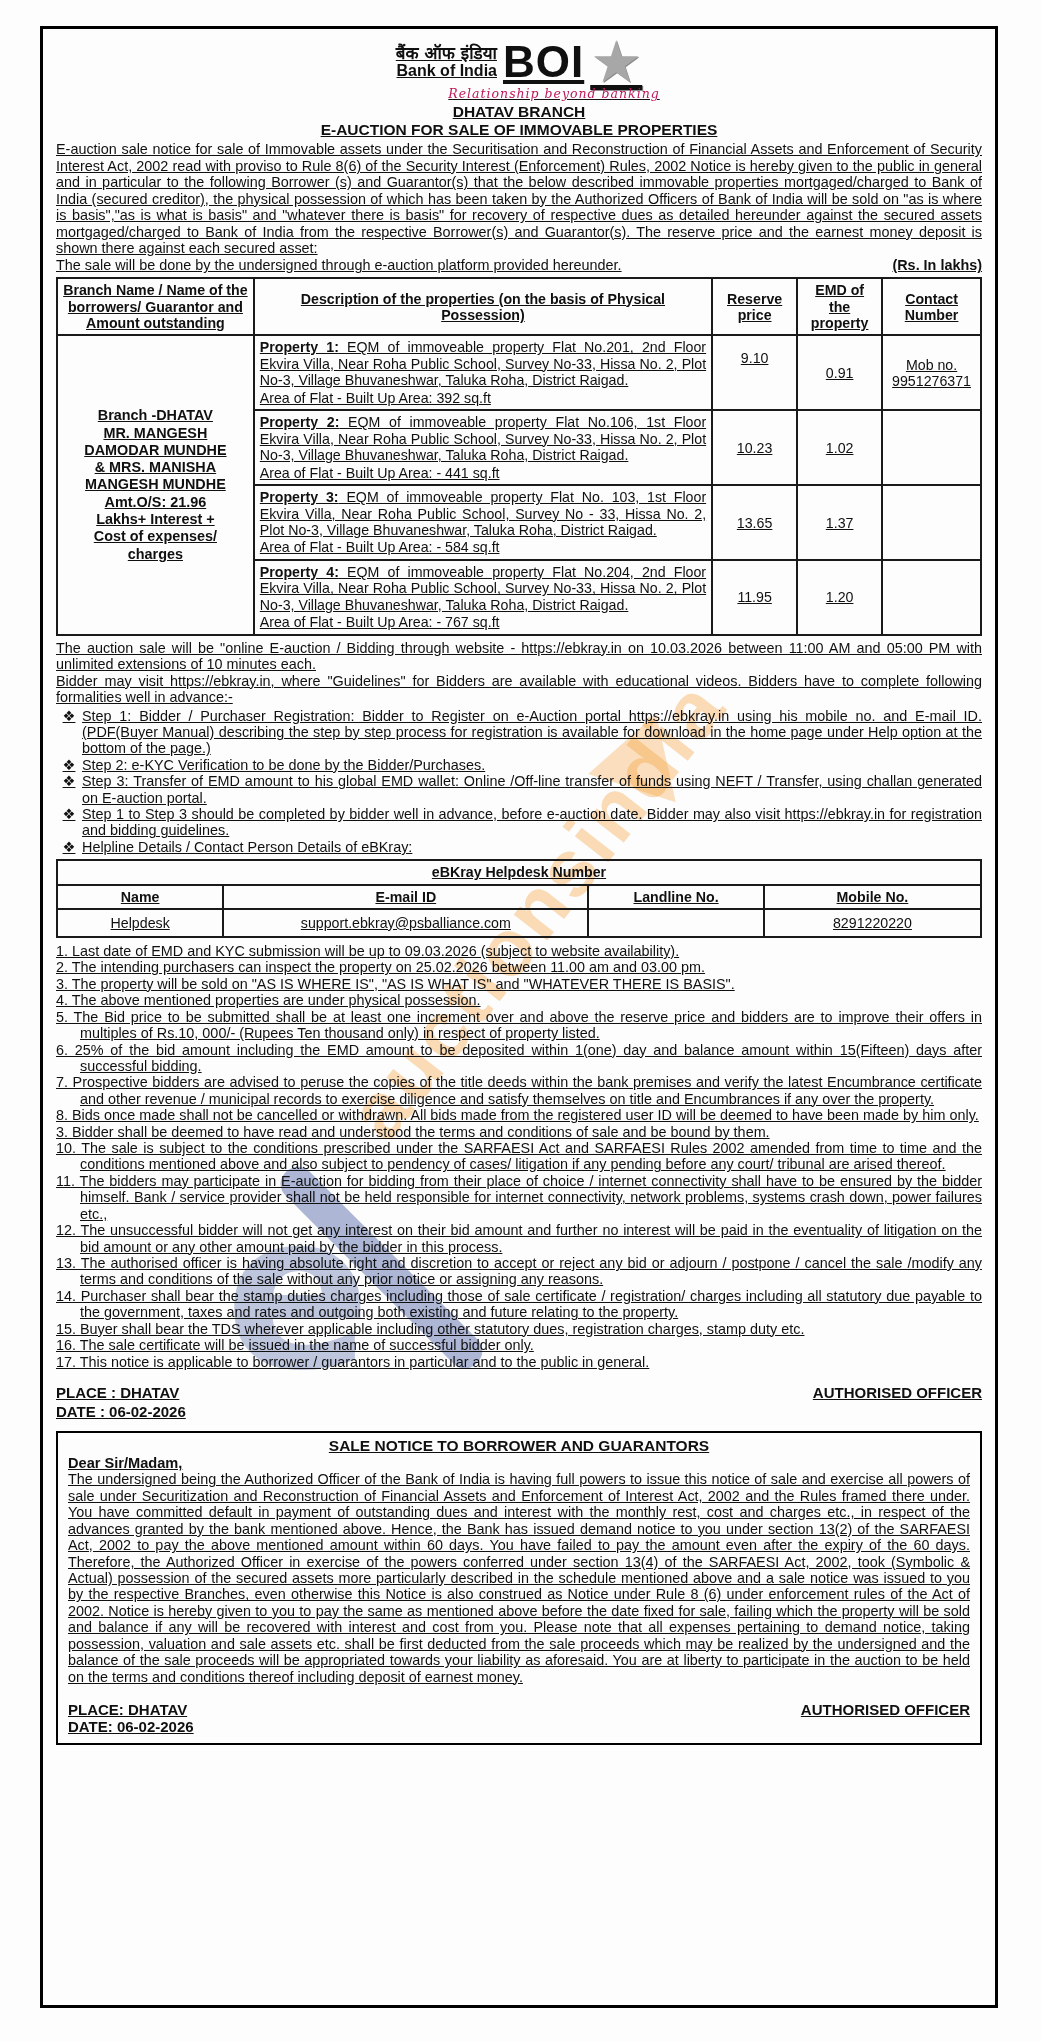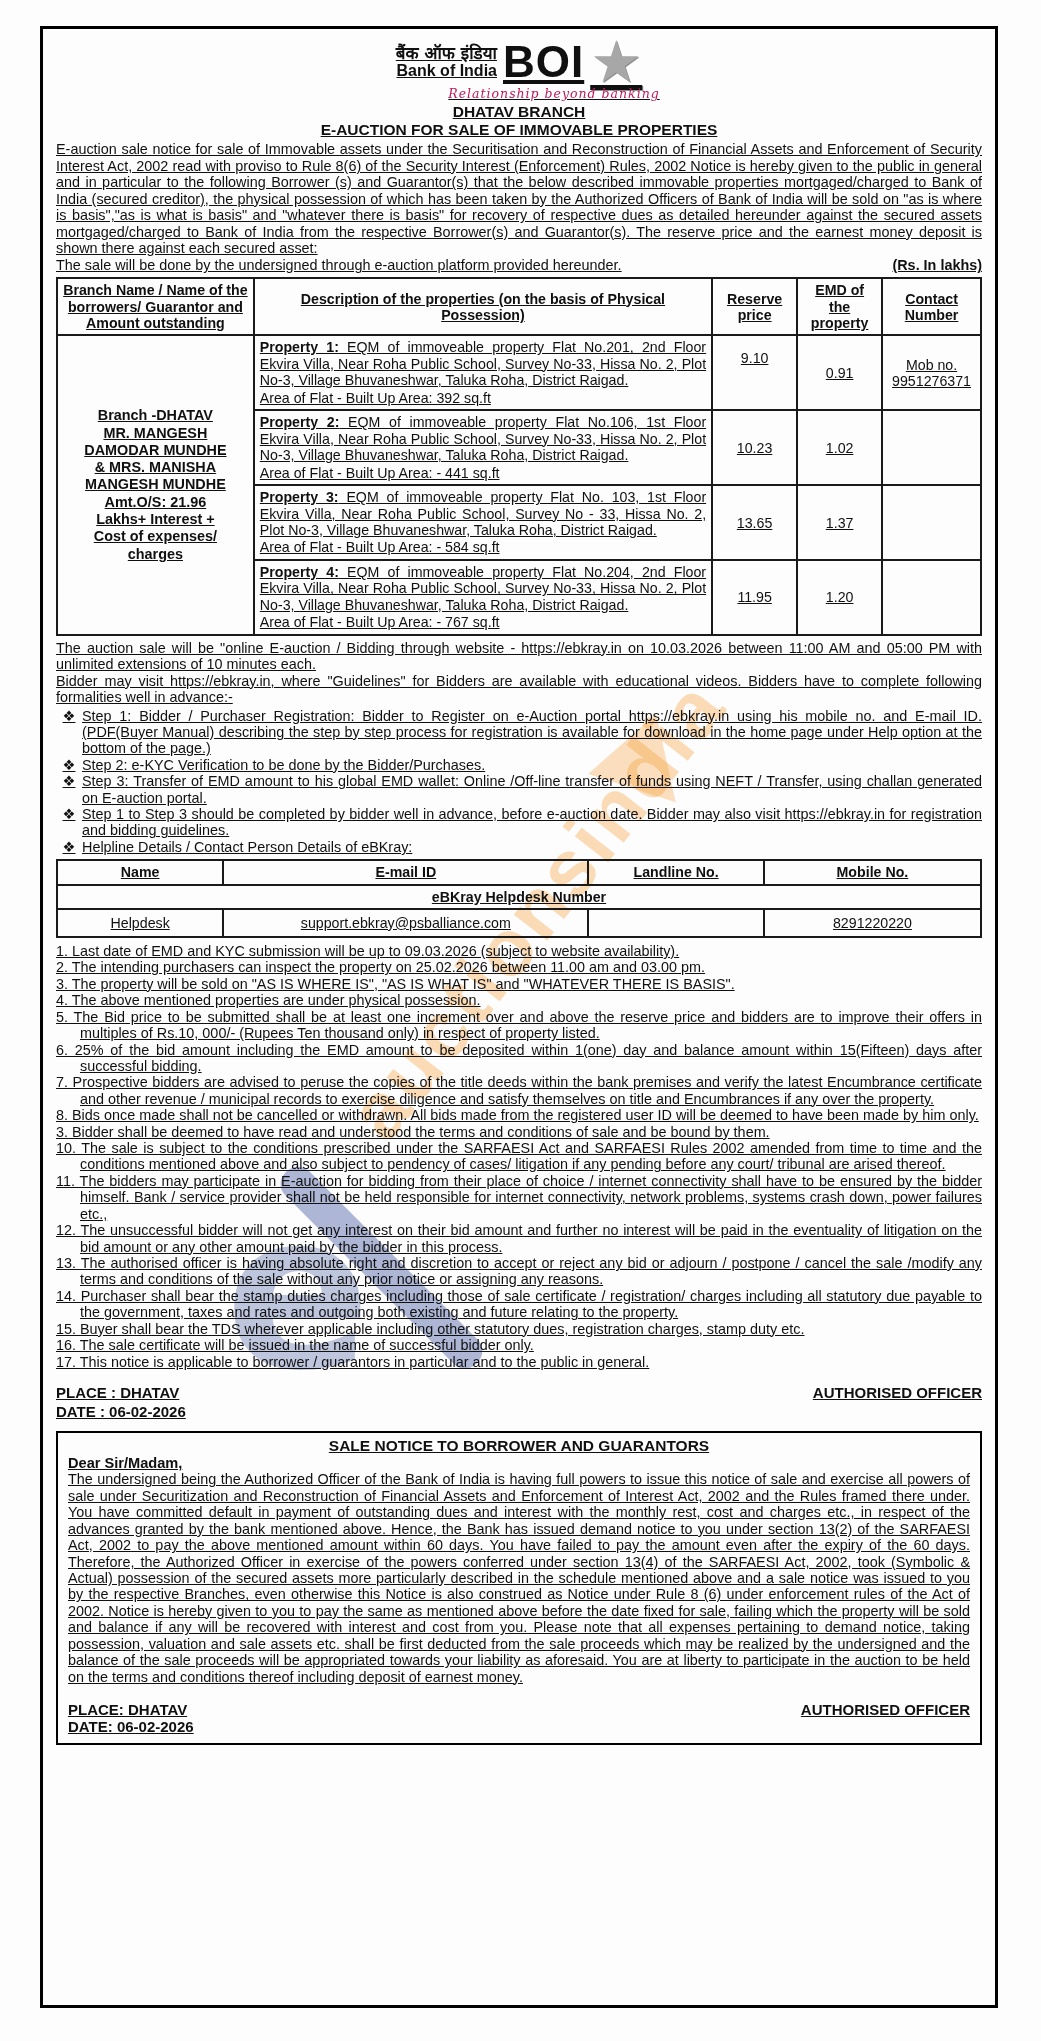--- a/index.html
+++ b/index.html
@@ -189,27 +189,27 @@
 
     <table class="help-table">
       <colgroup>
           <col class="h-name">
           <col class="h-mail">
           <col class="h-land">
           <col class="h-mob">
         </colgroup>
       <tbody>
           <tr>
+        <th colspan="4">eBKray Helpdesk Number</th>
+      </tr>
+      <tr>
         <th>Name</th>
         <th>E-mail ID</th>
         <th>Landline No.</th>
         <th>Mobile No.</th>
-      </tr>
-      <tr>
-        <th colspan="4">eBKray Helpdesk Number</th>
       </tr>
       <tr>
         <td>Helpdesk</td>
         <td>support.ebkray@psballiance.com</td>
         <td></td>
         <td>8291220220</td>
       </tr>
     </tbody>
       </table>
 

